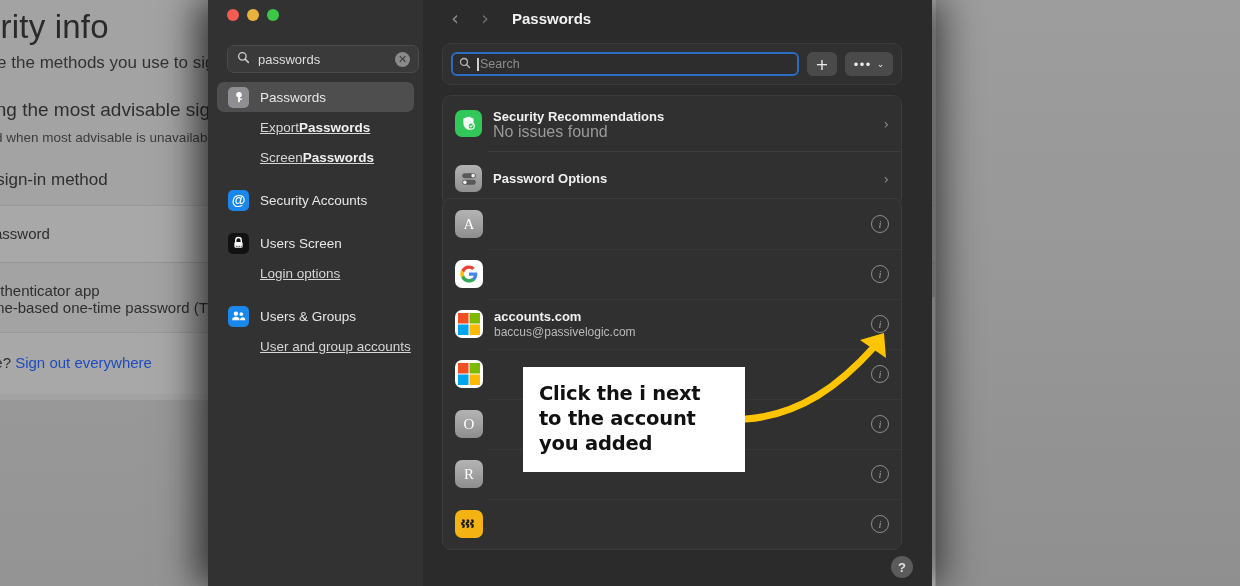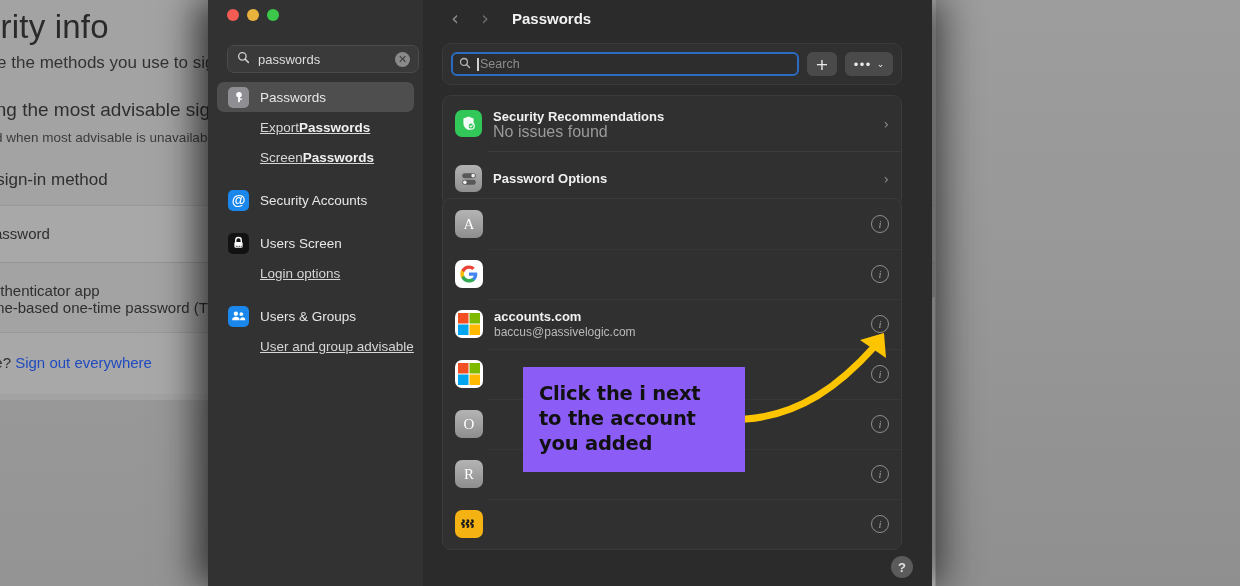--- a/index.html
+++ b/index.html
@@ -283,21 +283,21 @@
     background: #5b5b5b; color: #e2e2e2;
     display: flex; align-items: center; justify-content: center;
     font-size: 13px; font-weight: 700;
   }
 
   
   .anno-svg { position: absolute; left: 0; top: 0; width: 1240px; height: 586px; pointer-events: none; }
   .callout {
     position: absolute; left: 523px; top: 367px;
     width: 222px; height: 105px;
-    background: #8b5cf6;
+    background: #ffffff;
     padding: 14px 16px 0 16px;
   }
   .callout-text {
     font-size: 19.5px; font-weight: 700; color: #111;
     line-height: 25px; letter-spacing: -.2px;
     font-family: "DejaVu Sans", sans-serif;
     white-space: pre-wrap;
   }
 </style>
 </head>
@@ -409,21 +409,21 @@
                 <circle cx="5.2" cy="3.6" r="2.3" fill="#fff"></circle>
                 <circle cx="11" cy="4" r="1.9" fill="#fff"></circle>
                 <path d="M1.2 10.4c0-2.3 1.8-3.5 4-3.5s4 1.2 4 3.5z" fill="#fff"></path>
                 <path d="M9.6 10.4c.1-1.7.9-3 3-3 1.6 0 2.6.9 2.6 3z" fill="#fff"></path>
               </svg>
           </span>
           <span class="sb-label">Users &amp; Groups</span>
         </div>
 
         <div class="sb-sub">
-          <span>User and group advisable</span>
+          <span>User and group accounts</span>
         </div>
       </div>
     </div>
 
     <div class="detail">
       <div class="dt-header">
         <span class="nav-arrow">‹</span>
         <span class="nav-arrow fwd">›</span>
         <span class="dt-title">Passwords</span>
       </div>

